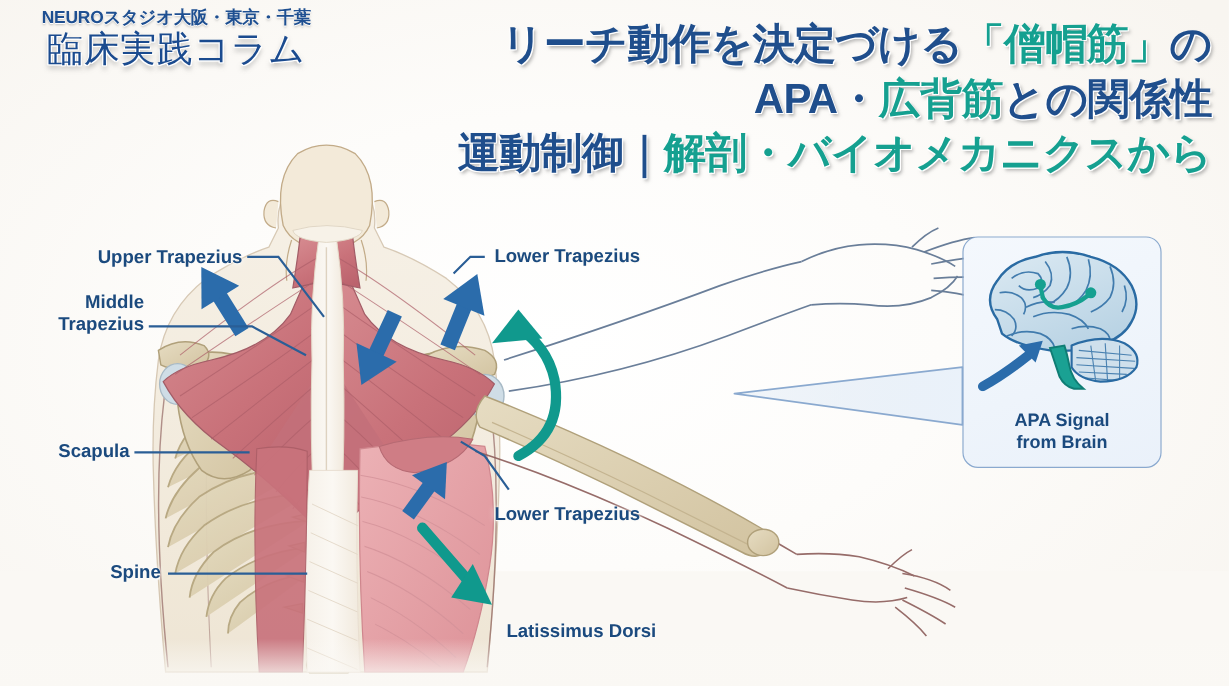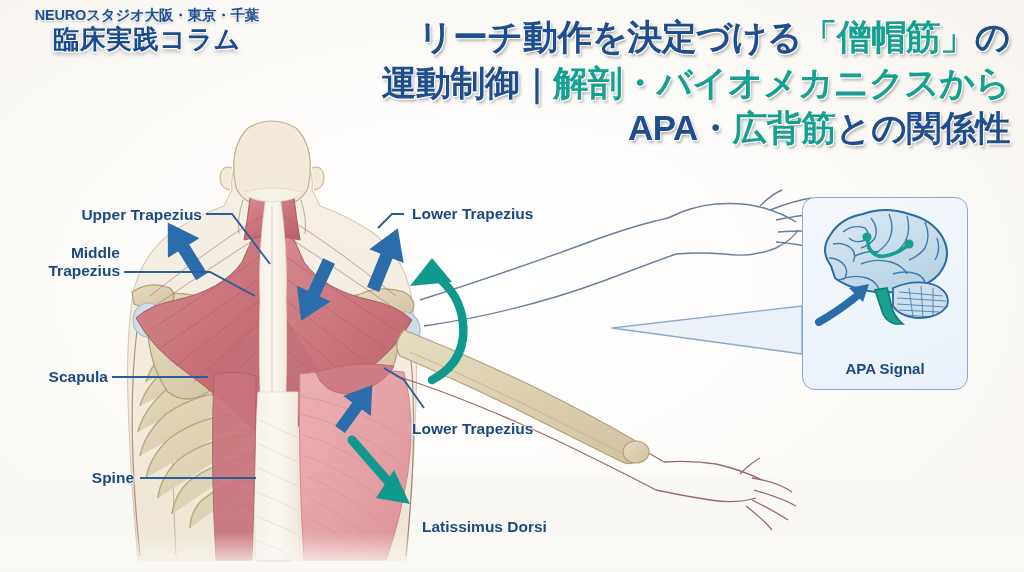--- a/index.html
+++ b/index.html
@@ -26,21 +26,21 @@
     position:absolute; left:8px; top:6px; width:278px;
     text-align:center; z-index:40;
   }
   .logo-top{
     font-size:14.5px; font-weight:bold; color:#1e4f91;
     letter-spacing:-0.2px; line-height:1.25;
     text-shadow:0 1px 0 #ffffff, 0 2px 2px rgba(120,120,120,.45);
     white-space:nowrap;
   }
   .logo-main{
-    font-size:26px; font-weight:bold; color:#1b4b8f;
+    font-size:30px; font-weight:normal; color:#1b4b8f;
     letter-spacing:0.5px; line-height:1.15; margin-top:1px;
     text-shadow:
       0 1px 0 #fff, 1px 1px 0 #fff, -1px 1px 0 #fff,
       0 3px 4px rgba(110,110,110,.55);
     white-space:nowrap;
   }
 
   
   .headline{
     position:absolute; right:14px; top:14px; width:742px;
@@ -363,24 +363,24 @@
   <div class="logo-wrap">
     <div class="logo-top">NEUROスタジオ大阪・東京・千葉</div>
     <div class="logo-main">臨床実践コラム</div>
   </div>
 
   <div class="headline">
     <div class="hl-line">
       <span class="nv">リーチ動作を決定づける</span><span class="tl">「僧帽筋」</span><span class="nv">の</span>
     </div>
     <div class="hl-line">
-      <span class="nv">運動制御｜</span><span class="tl">解剖・バイオメカニクスから</span>
+      <span class="nv">APA・</span><span class="tl">広背筋</span><span class="nv">との関係性</span>
     </div>
     <div class="hl-line">
-      <span class="nv">APA・</span><span class="tl">広背筋</span><span class="nv">との関係性</span>
+      <span class="nv">運動制御｜</span><span class="tl">解剖・バイオメカニクスから</span>
     </div>
   </div>
 
   <div class="lbl r" style="left:40px; top:206px; width:162px;">Upper Trapezius</div>
 
   <div class="lbl r" style="left:8px; top:244px; width:112px;">
     <span>Middle</span><br>
     <span>Trapezius</span>
   </div>
 
@@ -436,16 +436,17 @@
           <path d="M124,84 L124,112"></path>
       </g>
 
       <g>
         <path d="M10,118 Q28,108 48,92" fill="none" stroke="#2b6cab" stroke-width="8" stroke-linecap="round"></path>
         <path d="M60,80 L40,84 L54,98 Z" fill="#2b6cab"></path>
       </g>
     </svg>
     <div class="inset-cap">
       <div>APA Signal</div>
+      <div>from Brain</div>
     </div>
   </div>
 
 </div>
 
 </body></html>

